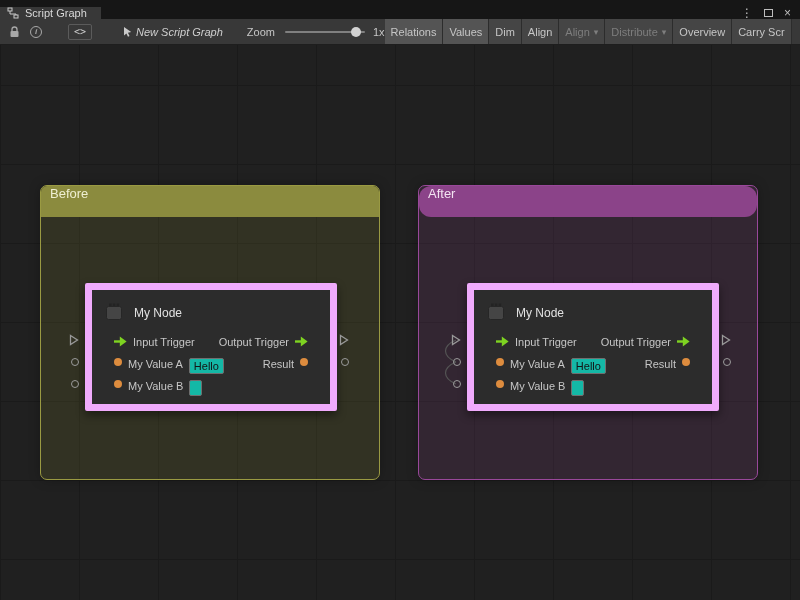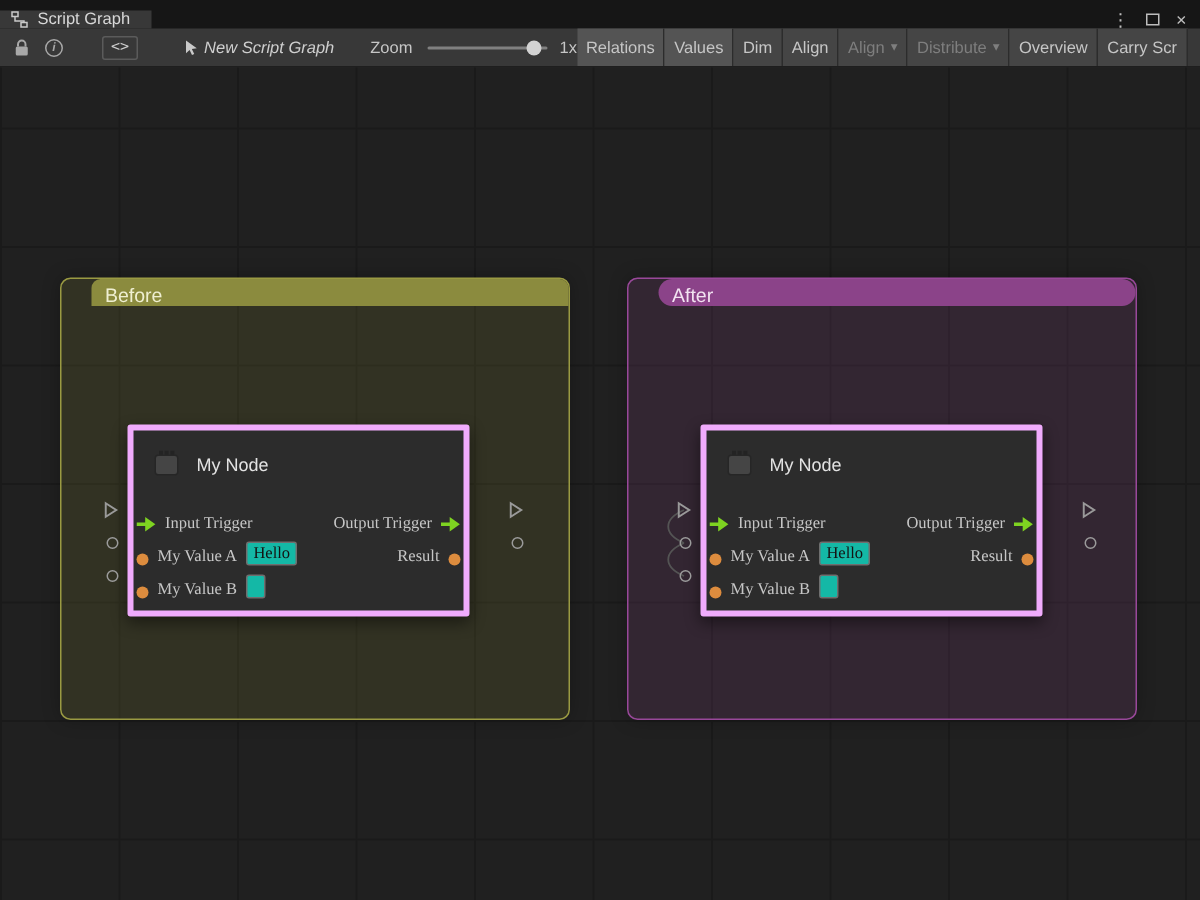--- a/index.html
+++ b/index.html
@@ -40,31 +40,31 @@
 
   
   .canvas { position:absolute; top:45px; left:0; right:0; bottom:0; background-color:#202020;
     background-image:
       linear-gradient(to right, #1a1a1a 1px, transparent 1px),
       linear-gradient(to bottom, #1a1a1a 1px, transparent 1px);
     background-size:79px 79px; background-position:0px 40px; }
 
   
   .group { position:absolute; width:340px; height:295px; border-radius:7px; }
-  .group-header { height:18px; border-radius:6px 6px 0 0; display:flex; align-items:flex-end; padding:0 9px; font-size:13px;margin-left:20px; }
+  .group-header { height:31px; border-radius:6px 6px 0 0; display:flex; align-items:flex-start; padding:0 9px; font-size:13px; }
   .group.before { left:40px; top:185px; background:rgba(150,150,58,0.16); border:1px solid #9a9a42; box-shadow:0 0 12px rgba(0,0,0,0.25); }
   .group.before .group-header { background:#8b8b3e; color:#efefd2; }
   .group.after { left:418px; top:185px; background:rgba(158,72,152,0.16); border:1px solid #99489a; box-shadow:0 0 12px rgba(0,0,0,0.25); }
   .group.after .group-header { background:#8b4389; color:#f2e3f1;border-radius:12px; }
 
   
-  .node { position:absolute; width:228px; height:128px; background:#2c2c2c; border:4px solid #f0abfc; border-radius:2px;
+  .node { position:absolute; width:252px; height:128px; background:#2c2c2c; border:7px solid #f0abfc; border-radius:2px;
           box-shadow:0 4px 10px rgba(0,0,0,0.45); }
   .node-header { height:46px; display:flex; align-items:center; gap:9px; padding:0 11px; font-size:12px; color:#e2e2e2; }
-  .prow { height:22px; display:flex; align-items:flex-end; gap:6px; padding:0 2px; font-size:11px; color:#c6c6c6;font-family:Liberation Serif, serif; }
+  .prow { height:22px; display:flex; align-items:flex-start; gap:6px; padding:0 22px; font-size:11px; color:#c6c6c6; }
   .spacer { flex:1; }
   .dot { width:8px; height:8px; border-radius:50%; background:#dd8c3e; flex:none; }
   .vfield { background:#14b8a6; border:1px solid #6f6f6f; border-radius:2px; color:#141414; font-size:11px;
             height:16px; line-height:14px; padding:0 4px; }
   .vfield.small { width:13px; padding:0; }
   .parrow { display:flex; align-items:center; flex:none; }
 
   
   .eport { position:absolute; display:flex; }
   .ecircle { width:8px; height:8px; border:1px solid #9b9b9b; border-radius:50%; background:transparent; }

